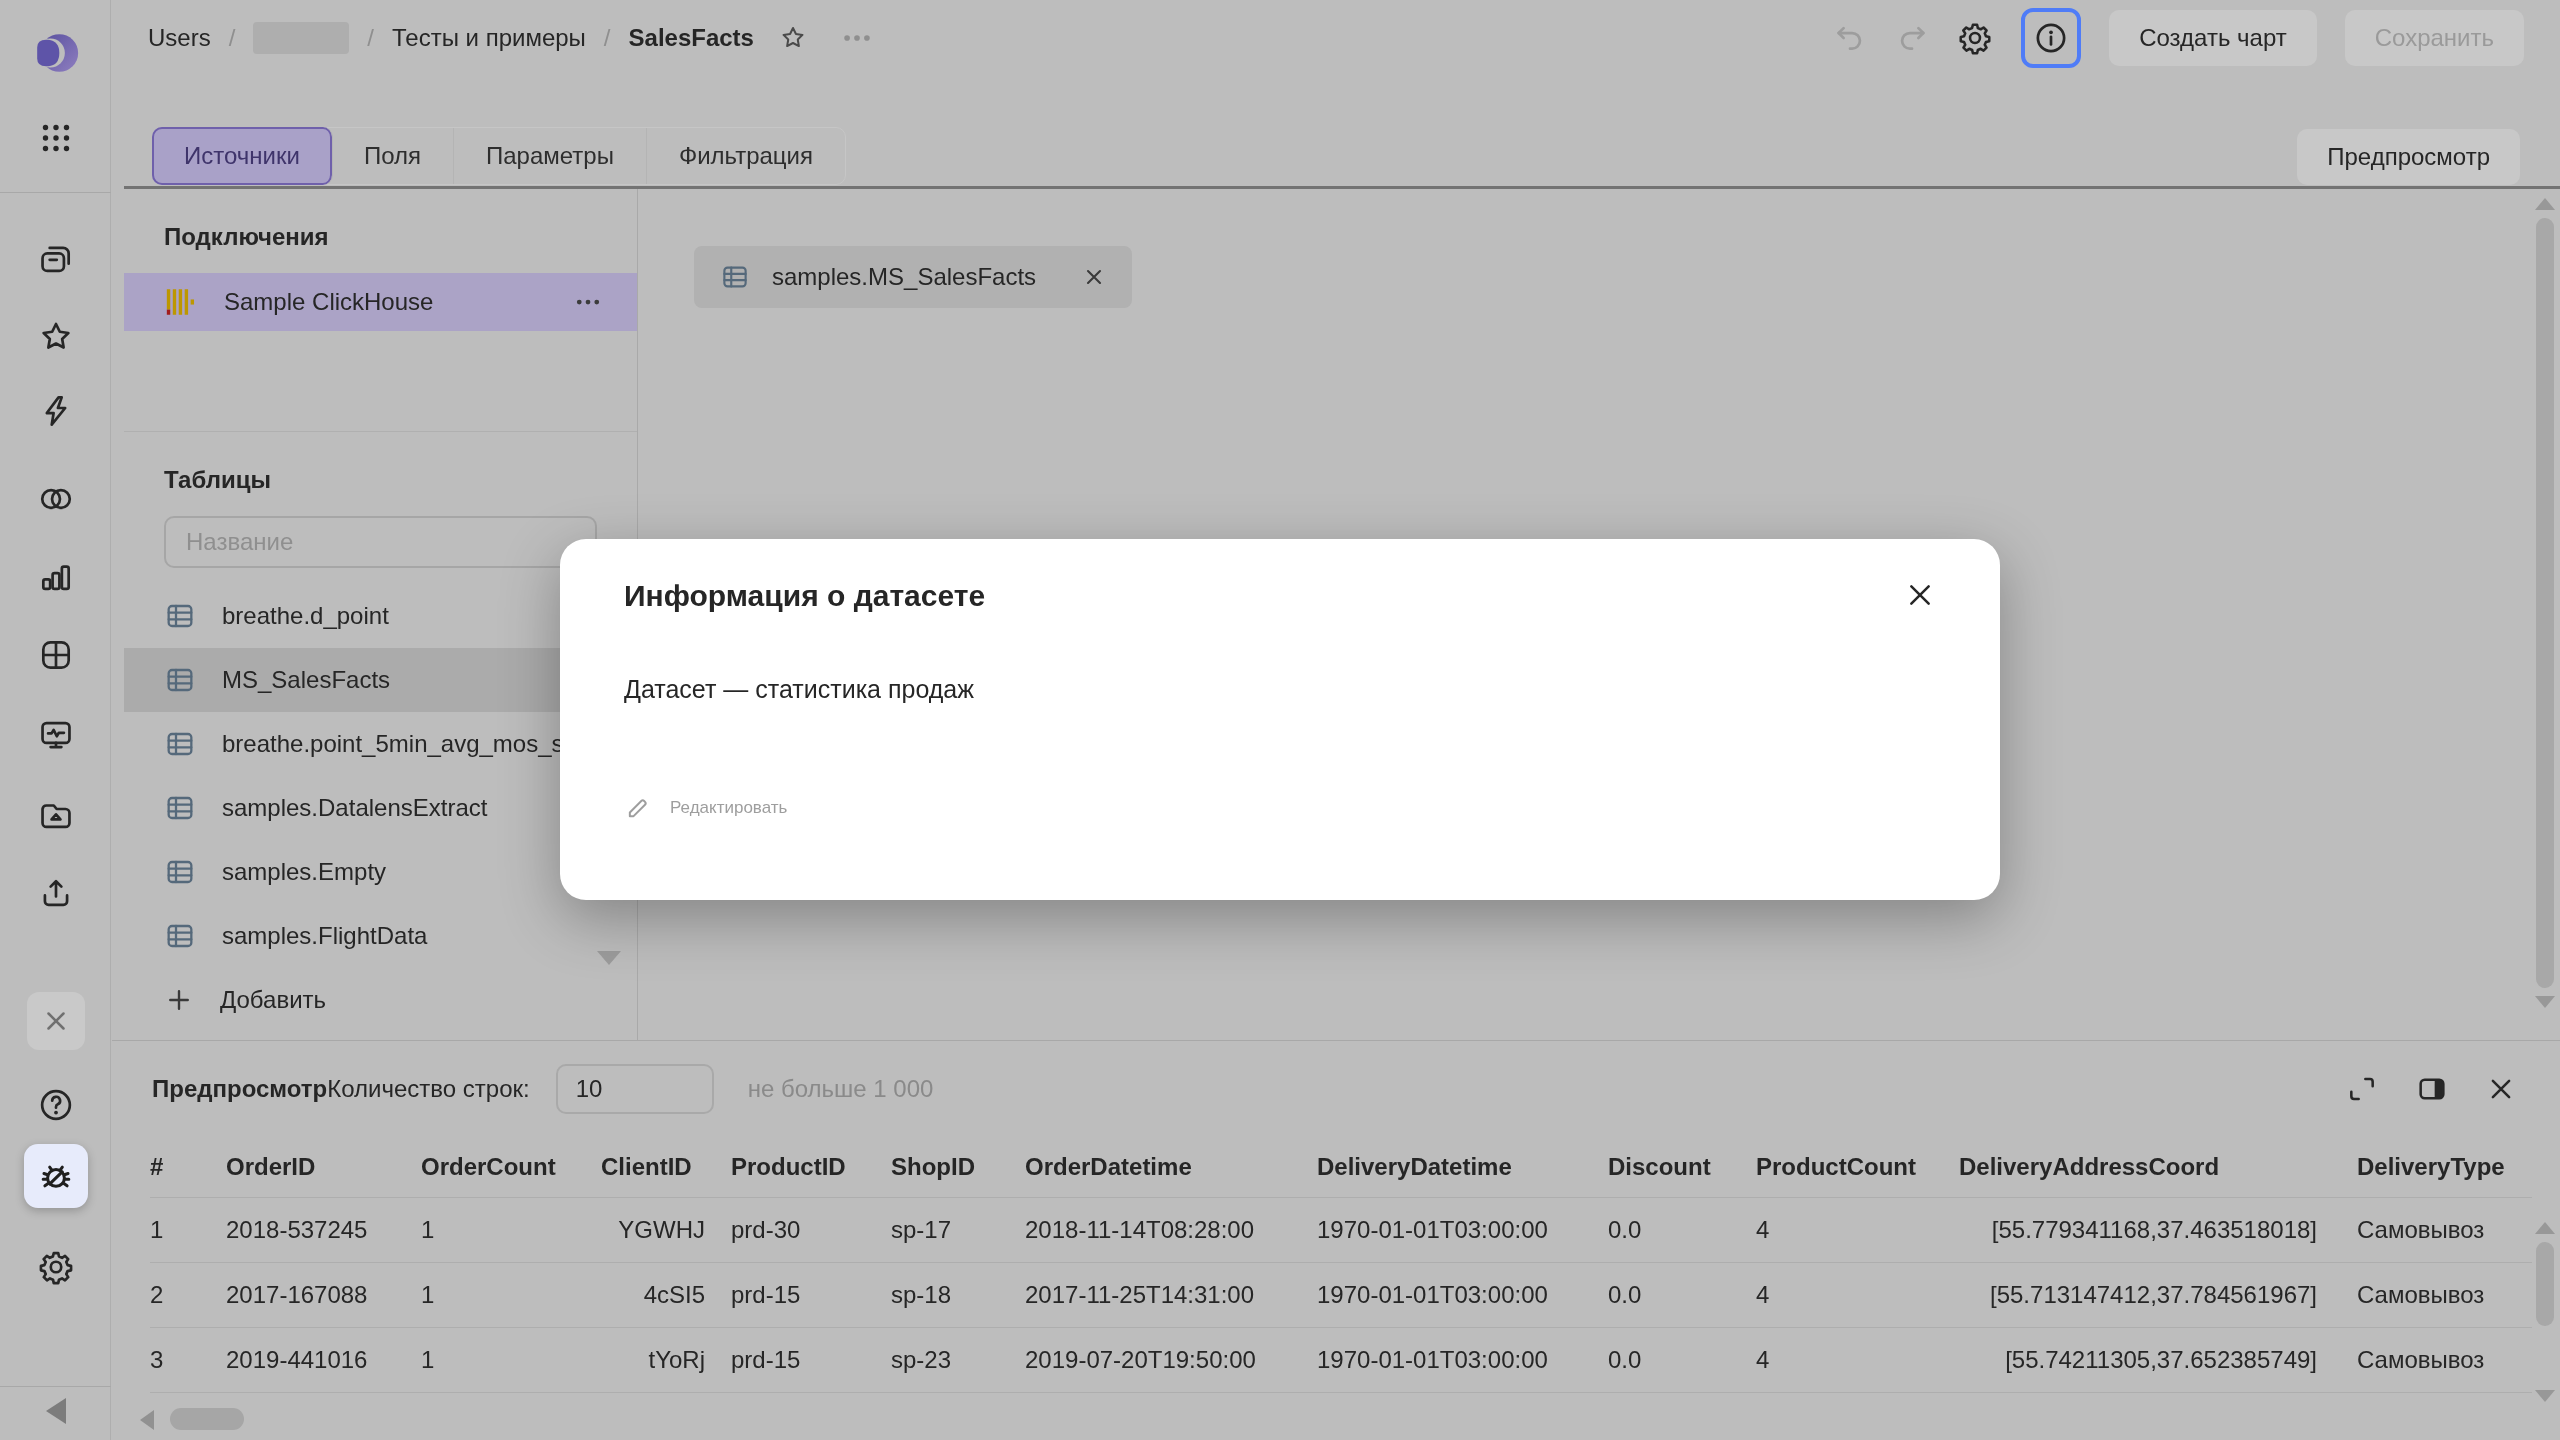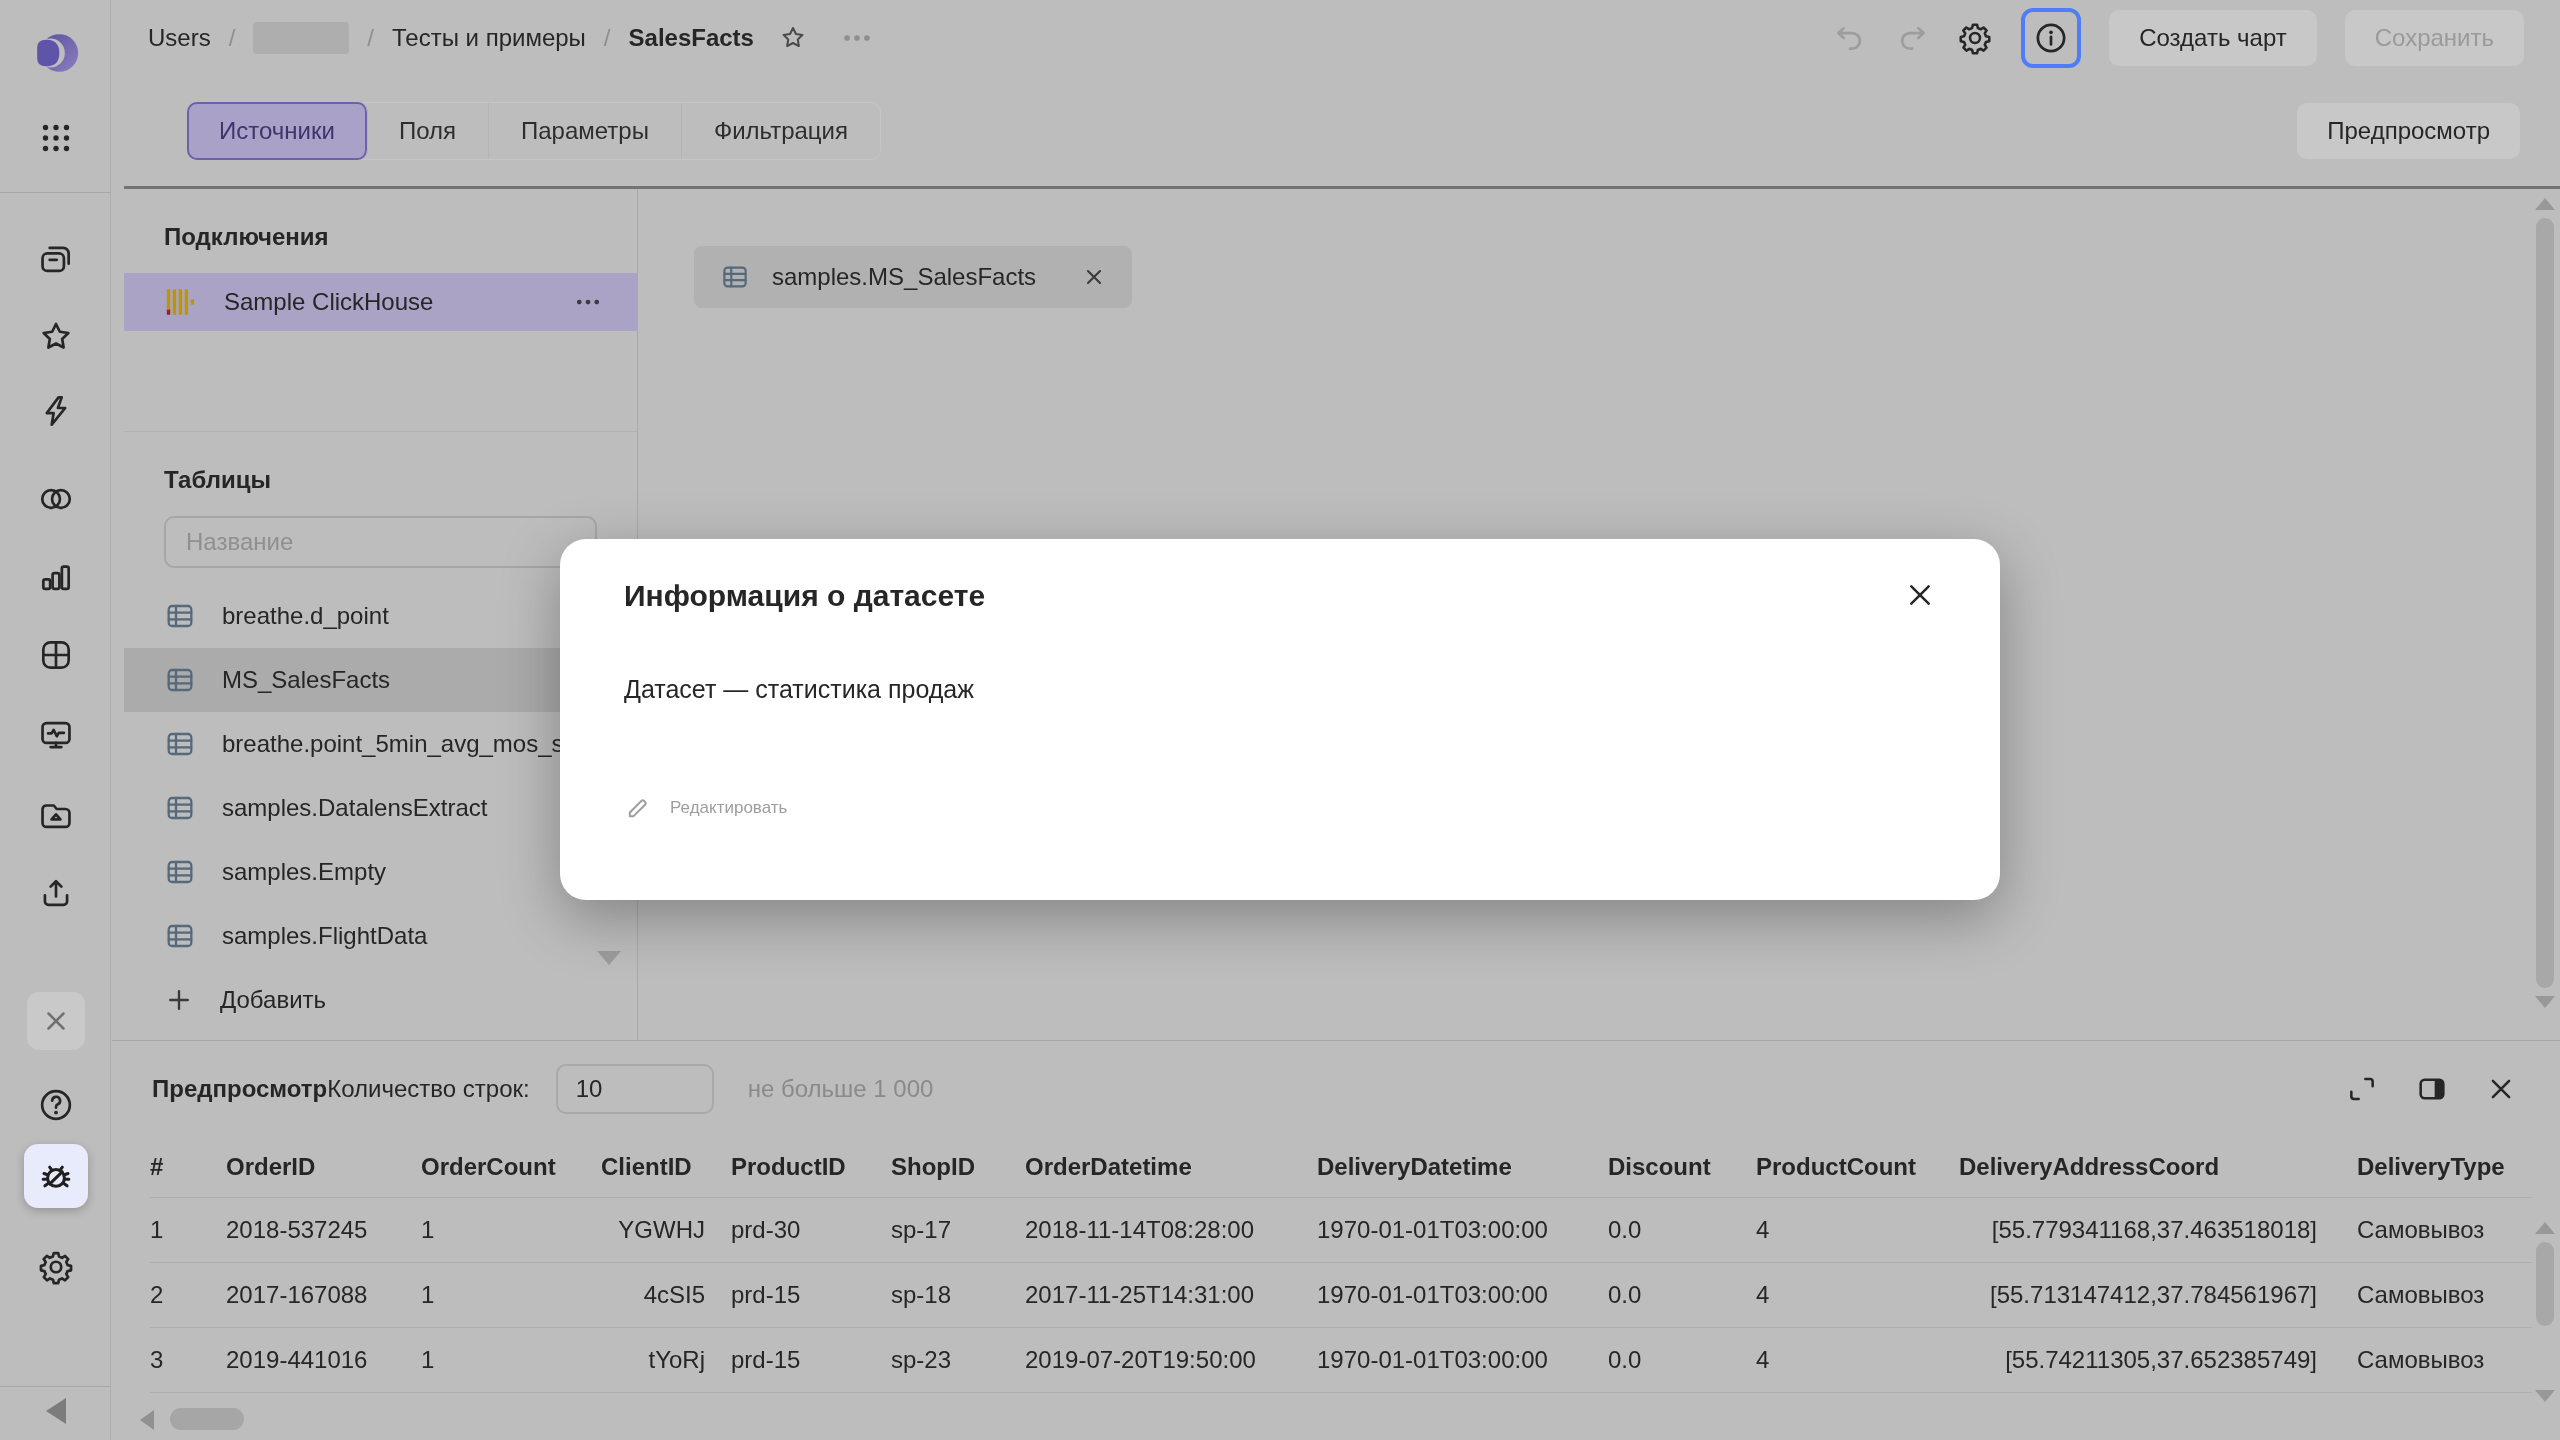--- a/index.html
+++ b/index.html
@@ -26,21 +26,21 @@
   .crumb-star{color:#4a4a4a;margin-left:6px;}
   .crumb-dots{color:#8f8f8f;margin-left:14px;}
   .topbar-actions{margin-left:auto;display:flex;align-items:center;gap:28px;}
   .tb-ic{color:#262626;}
   .tb-ic.dim{color:#9d9d9d;}
   .info-ring{width:60px;height:60px;border:4px solid #4f7cf7;border-radius:12px;display:flex;align-items:center;justify-content:center;box-sizing:border-box;}
   .btn{height:56px;padding:0 30px;border-radius:10px;background:#c8c8c8;display:flex;align-items:center;white-space:nowrap;}
   .btn.disabled{color:#9a9a9a;}
 
   
-  .tabs-row{position:absolute;left:112px;top:76px;right:0;height:109px;display:flex;align-items:center;padding:0 40px;box-sizing:border-box;margin-left:35px;}
+  .tabs-row{position:absolute;left:112px;top:76px;right:0;height:109px;display:flex;align-items:flex-end;padding:0 40px;box-sizing:border-box;}
   .segmented{display:flex;border:1px solid #c6c6c6;border-radius:10px;height:58px;box-sizing:border-box;}
   .seg{padding:0 32px;display:flex;align-items:center;border-right:1px solid #b4b4b4;color:#2e2e2e;}
   .seg:last-child{border-right:none;}
   .seg.active{background:#a9a1c8;color:#3f346b;border-radius:10px;box-shadow:inset 0 0 0 2px #6f60ab;margin:-1px;position:relative;z-index:1;}
 
   
   .content{position:absolute;left:124px;top:186px;right:0;height:854px;border-top:3px solid #737373;box-sizing:border-box;}
   .left-panel{position:absolute;left:0;top:0;width:514px;height:100%;border-right:1px solid #a9a9a9;box-sizing:border-box;overflow:hidden;}
   .panel-title{font-weight:700;padding:34px 40px 22px;}
   .conn-item{height:58px;background:#aba3c6;display:flex;align-items:center;padding:0 34px 0 40px;text-align:right;}

